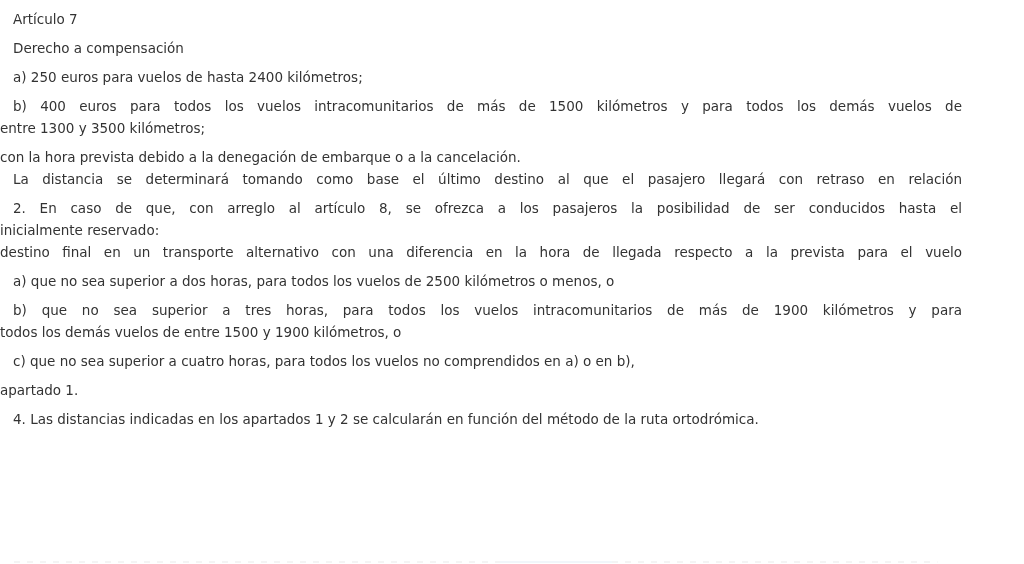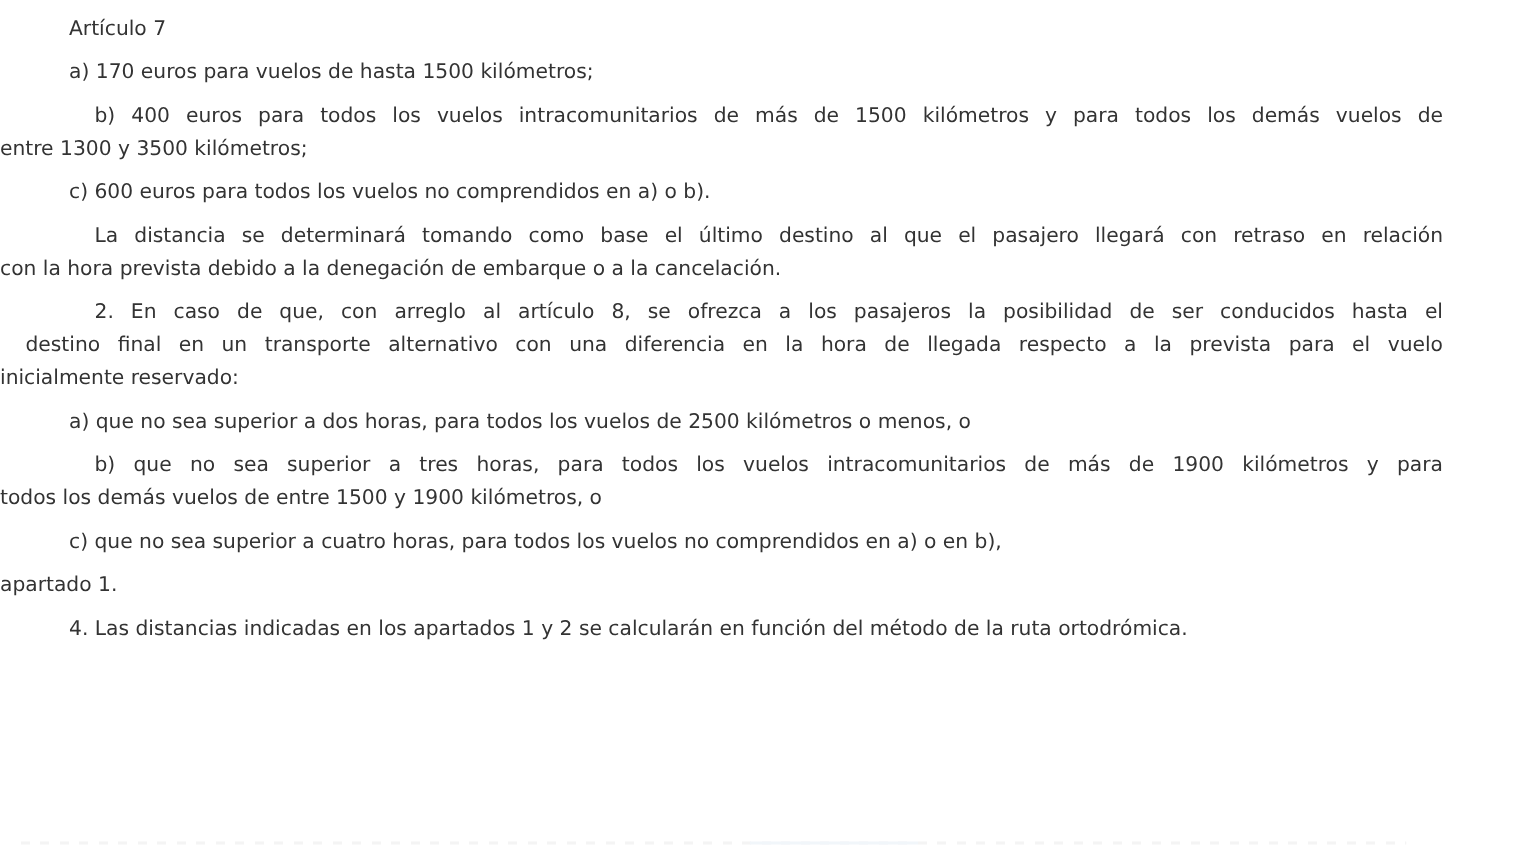--- a/index.html
+++ b/index.html
@@ -13,22 +13,22 @@
   }
   .doc {
     width: 962px;
     color: var(--text, #333333);
     font-size: 13.5px;
     line-height: 22px;
     padding-top: 0.5px; 
   }
   .para { margin: 7px 0; }
   .line { display: block; text-align: justify; }
-  .line.fill { text-align-last: justify; padding-left: 17px; }   
-  .line.first { text-indent: 13px; margin-left: 33px; }         
+  .line.fill { text-align-last: justify; }   
+  .line.first { text-indent: 13px; }         
   
   .clipped-next-line {
     position: absolute;
     left: 0;
     top: 557px;
     width: 962px;
     height: 7px;
     opacity: 0.28;
     background-repeat: no-repeat;
     background-image:
@@ -39,37 +39,37 @@
   }
 </style>
 </head>
 <body>
 
 <div class="doc">
     <p class="para">
       <span class="line first">Artículo 7</span>
     </p>
     <p class="para">
-      <span class="line first">a) 170 euros para vuelos de hasta 1500 kilómetros;</span>
+      <span class="line first">Derecho a compensación</span>
+    </p>
+    <p class="para">
+      <span class="line first">a) 250 euros para vuelos de hasta 2400 kilómetros;</span>
     </p>
     <p class="para">
       <span class="line first fill">b) 400 euros para todos los vuelos intracomunitarios de más de 1500 kilómetros y para todos los demás vuelos de</span>
       <span class="line">entre 1300 y 3500 kilómetros;</span>
     </p>
     <p class="para">
-      <span class="line first">c) 600 euros para todos los vuelos no comprendidos en a) o b).</span>
-    </p>
-    <p class="para">
+      <span class="line">con la hora prevista debido a la denegación de embarque o a la cancelación.</span>
       <span class="line first fill">La distancia se determinará tomando como base el último destino al que el pasajero llegará con retraso en relación</span>
-      <span class="line">con la hora prevista debido a la denegación de embarque o a la cancelación.</span>
     </p>
     <p class="para">
       <span class="line first fill">2. En caso de que, con arreglo al artículo 8, se ofrezca a los pasajeros la posibilidad de ser conducidos hasta el</span>
+      <span class="line">inicialmente reservado:</span>
       <span class="line fill">destino final en un transporte alternativo con una diferencia en la hora de llegada respecto a la prevista para el vuelo</span>
-      <span class="line">inicialmente reservado:</span>
     </p>
     <p class="para">
       <span class="line first">a) que no sea superior a dos horas, para todos los vuelos de 2500 kilómetros o menos, o</span>
     </p>
     <p class="para">
       <span class="line first fill">b) que no sea superior a tres horas, para todos los vuelos intracomunitarios de más de 1900 kilómetros y para</span>
       <span class="line">todos los demás vuelos de entre 1500 y 1900 kilómetros, o</span>
     </p>
     <p class="para">
       <span class="line first">c) que no sea superior a cuatro horas, para todos los vuelos no comprendidos en a) o en b),</span>

